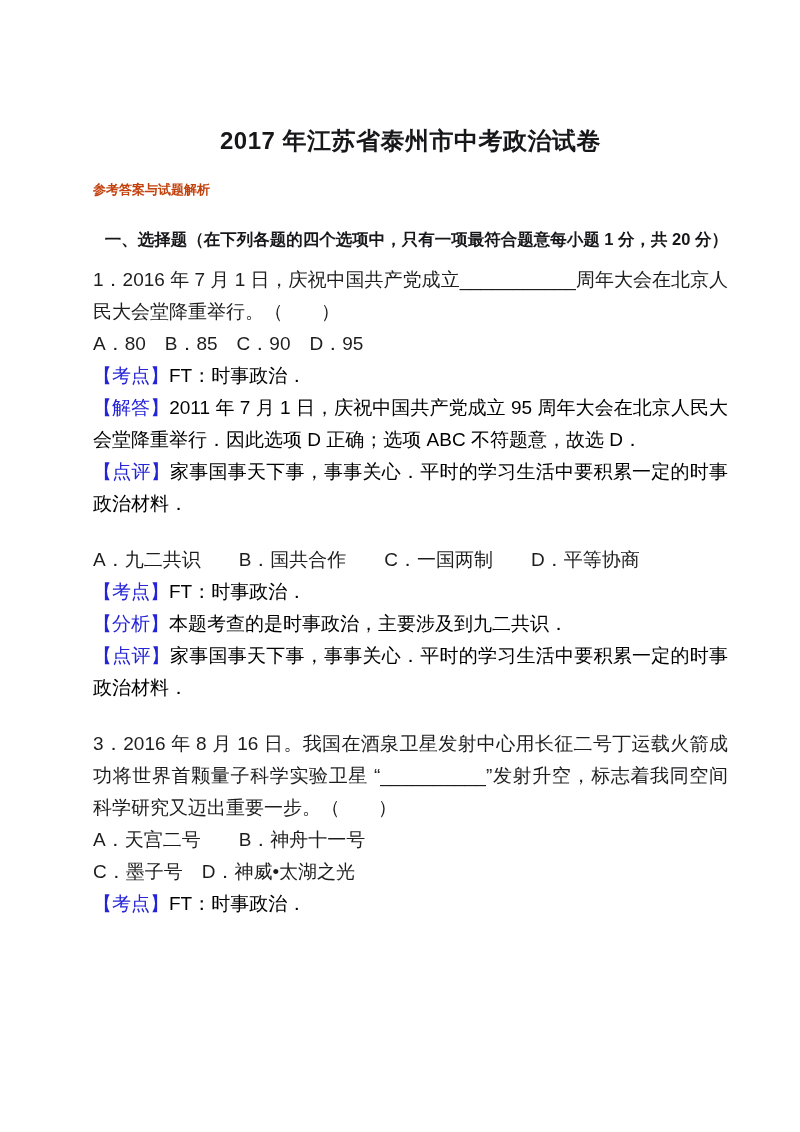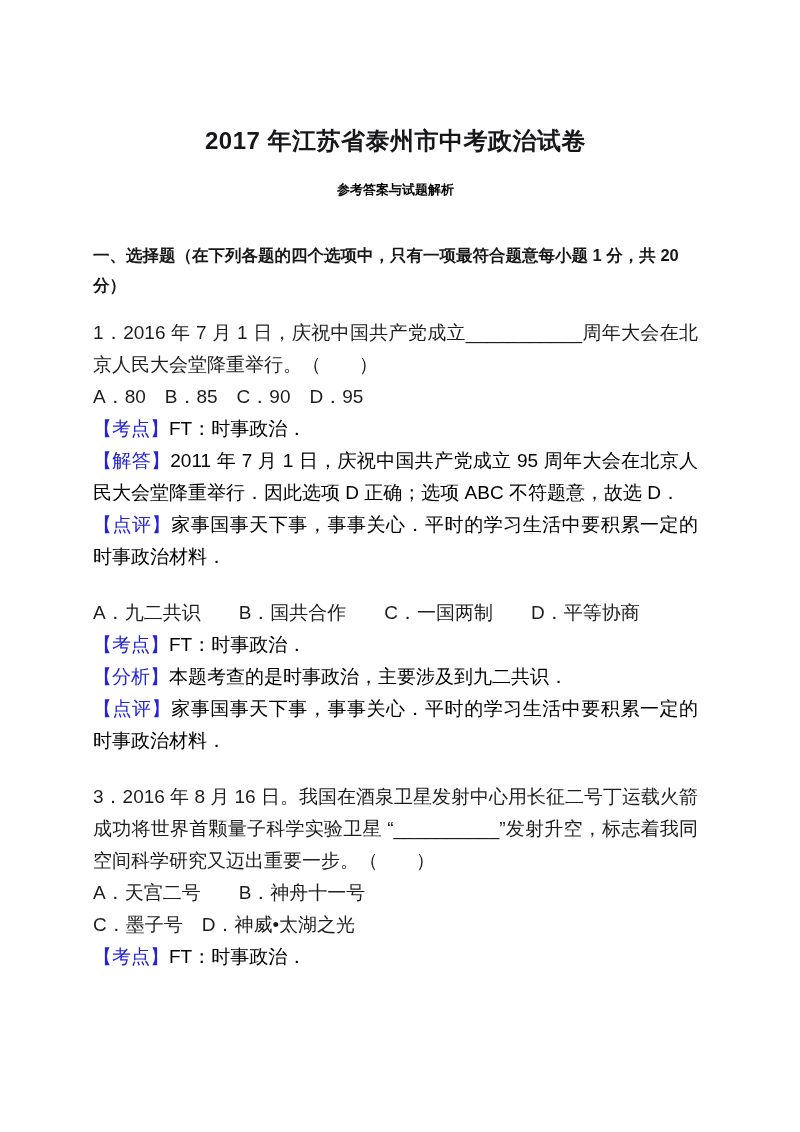--- a/index.html
+++ b/index.html
@@ -7,46 +7,46 @@
   body {
     width: 800px;
     height: 1132px;
     overflow: hidden;
     font-family: "Liberation Sans", "DejaVu Sans", sans-serif;
     color: #1d1d1f;
   }
   .page {
     width: 800px;
     height: 1132px;
-    padding: 126px 102px 0 93px;
+    padding: 126px 72px 0 93px;
     background: #ffffff;
   }
   .doc-title {
     text-align: center;
     font-size: 24px;
     font-weight: 700;
     line-height: 30px;
     letter-spacing: 0.5px;
     color: #17171a;
     margin-bottom: 26px;
   }
   .doc-subtitle {
-    text-align: center;
     font-size: 13px;
     font-weight: 700;
     line-height: 16px;
-    color: #000000;
-    margin-bottom: 42px;
+    color: #c2410c;
+    margin-bottom: 26px;
   }
   .section-heading {
     font-size: 16.5px;
     font-weight: 700;
     line-height: 30px;
     color: #17171a;
-    margin-bottom: 17px;
+    margin-bottom: 10px;
+    text-align: right;
   }
   .question { margin-bottom: 24px; }
   .question p {
     font-size: 19px;
     line-height: 32px;
     text-align: justify;
     color: #1d1d1f;
   }
   .ann-label { color: #2424d6; }
   .ann-text { color: #000000; }

